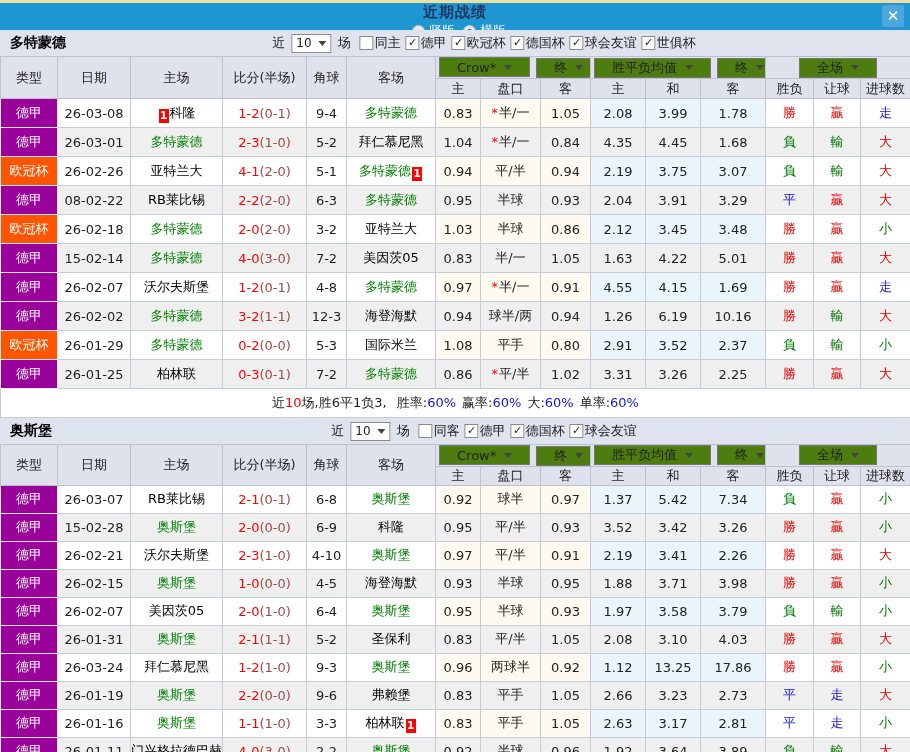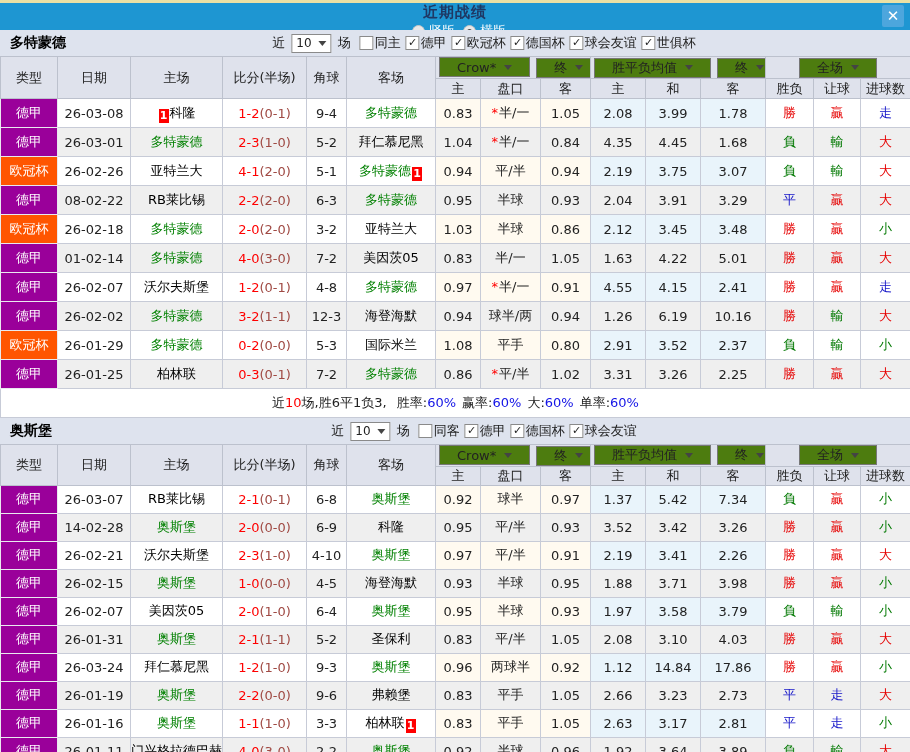--- a/index.html
+++ b/index.html
@@ -220,21 +220,21 @@
             <td class="oddcol"><span>0.86</span></td>
             <td class="avgcol">2.12</td>
             <td class="avgcol">3.45</td>
             <td class="avgcol">3.48</td>
             <td class="rescol" style="color: rgb(230, 0, 0);">勝</td>
             <td class="rescol" style="color: rgb(230, 0, 0);">贏</td>
             <td class="rescol" style="color: rgb(0, 120, 0);">小</td>
           </tr>
           <tr class="alt">
             <td class="badge-cell" style="background: rgb(154, 0, 154);">德甲</td>
-            <td class="date">01-02-14</td>
+            <td class="date">15-02-14</td>
             <td class="teamcell"><span class="tgreen">多特蒙德</span></td>
             <td class="score"><span class="ft">4-0</span><span class="ht">(3-0)</span></td>
             <td class="corner">7-2</td>
             <td class="teamcell"><span class="tblack">美因茨05</span></td>
             <td class="oddcol"><span>0.83</span></td>
             <td class="oddcol"><span>半/一</span></td>
             <td class="oddcol"><span>1.05</span></td>
             <td class="avgcol">1.63</td>
             <td class="avgcol">4.22</td>
             <td class="avgcol">5.01</td>
@@ -247,21 +247,21 @@
             <td class="date">26-02-07</td>
             <td class="teamcell"><span class="tblack">沃尔夫斯堡</span></td>
             <td class="score"><span class="ft">1-2</span><span class="ht">(0-1)</span></td>
             <td class="corner">4-8</td>
             <td class="teamcell"><span class="tgreen">多特蒙德</span></td>
             <td class="oddcol"><span>0.97</span></td>
             <td class="oddcol"><span class="star">*</span><span>半/一</span></td>
             <td class="oddcol"><span>0.91</span></td>
             <td class="avgcol">4.55</td>
             <td class="avgcol">4.15</td>
-            <td class="avgcol">2.41</td>
+            <td class="avgcol">1.69</td>
             <td class="rescol" style="color: rgb(230, 0, 0);">勝</td>
             <td class="rescol" style="color: rgb(230, 0, 0);">贏</td>
             <td class="rescol" style="color: rgb(20, 20, 200);">走</td>
           </tr>
           <tr class="alt">
             <td class="badge-cell" style="background: rgb(154, 0, 154);">德甲</td>
             <td class="date">26-02-02</td>
             <td class="teamcell"><span class="tgreen">多特蒙德</span></td>
             <td class="score"><span class="ft">3-2</span><span class="ht">(1-1)</span></td>
             <td class="corner">12-3</td>
@@ -404,21 +404,21 @@
             <td class="oddcol"><span>0.97</span></td>
             <td class="avgcol">1.37</td>
             <td class="avgcol">5.42</td>
             <td class="avgcol">7.34</td>
             <td class="rescol" style="color: rgb(0, 120, 0);">負</td>
             <td class="rescol" style="color: rgb(230, 0, 0);">贏</td>
             <td class="rescol" style="color: rgb(0, 120, 0);">小</td>
           </tr>
           <tr class="alt">
             <td class="badge-cell" style="background: rgb(154, 0, 154);">德甲</td>
-            <td class="date">14-02-28</td>
+            <td class="date">15-02-28</td>
             <td class="teamcell"><span class="tgreen">奥斯堡</span></td>
             <td class="score"><span class="ft">2-0</span><span class="ht">(0-0)</span></td>
             <td class="corner">6-9</td>
             <td class="teamcell"><span class="tblack">科隆</span></td>
             <td class="oddcol"><span>0.95</span></td>
             <td class="oddcol"><span>平/半</span></td>
             <td class="oddcol"><span>0.93</span></td>
             <td class="avgcol">3.52</td>
             <td class="avgcol">3.42</td>
             <td class="avgcol">3.26</td>
@@ -498,21 +498,21 @@
             <td class="badge-cell" style="background: rgb(154, 0, 154);">德甲</td>
             <td class="date">26-03-24</td>
             <td class="teamcell"><span class="tblack">拜仁慕尼黑</span></td>
             <td class="score"><span class="ft">1-2</span><span class="ht">(1-0)</span></td>
             <td class="corner">9-3</td>
             <td class="teamcell"><span class="tgreen">奥斯堡</span></td>
             <td class="oddcol"><span>0.96</span></td>
             <td class="oddcol"><span>两球半</span></td>
             <td class="oddcol"><span>0.92</span></td>
             <td class="avgcol">1.12</td>
-            <td class="avgcol">14.84</td>
+            <td class="avgcol">13.25</td>
             <td class="avgcol">17.86</td>
             <td class="rescol" style="color: rgb(230, 0, 0);">勝</td>
             <td class="rescol" style="color: rgb(230, 0, 0);">贏</td>
             <td class="rescol" style="color: rgb(0, 120, 0);">小</td>
           </tr>
           <tr class="alt">
             <td class="badge-cell" style="background: rgb(154, 0, 154);">德甲</td>
             <td class="date">26-01-19</td>
             <td class="teamcell"><span class="tgreen">奥斯堡</span></td>
             <td class="score"><span class="ft">2-2</span><span class="ht">(0-0)</span></td>

